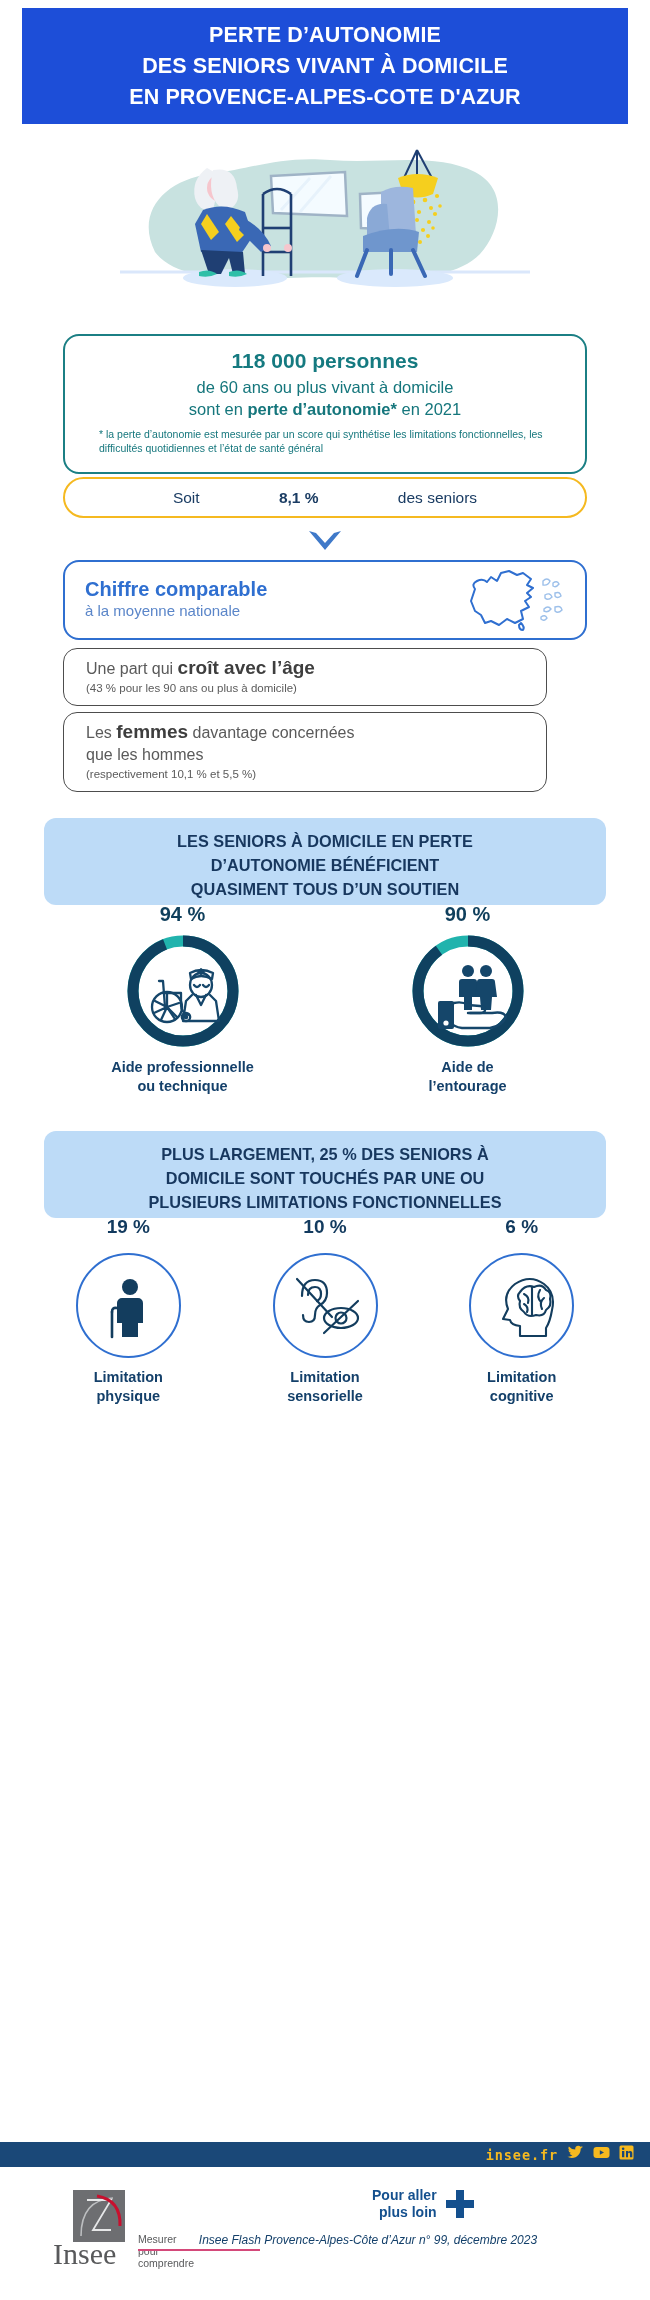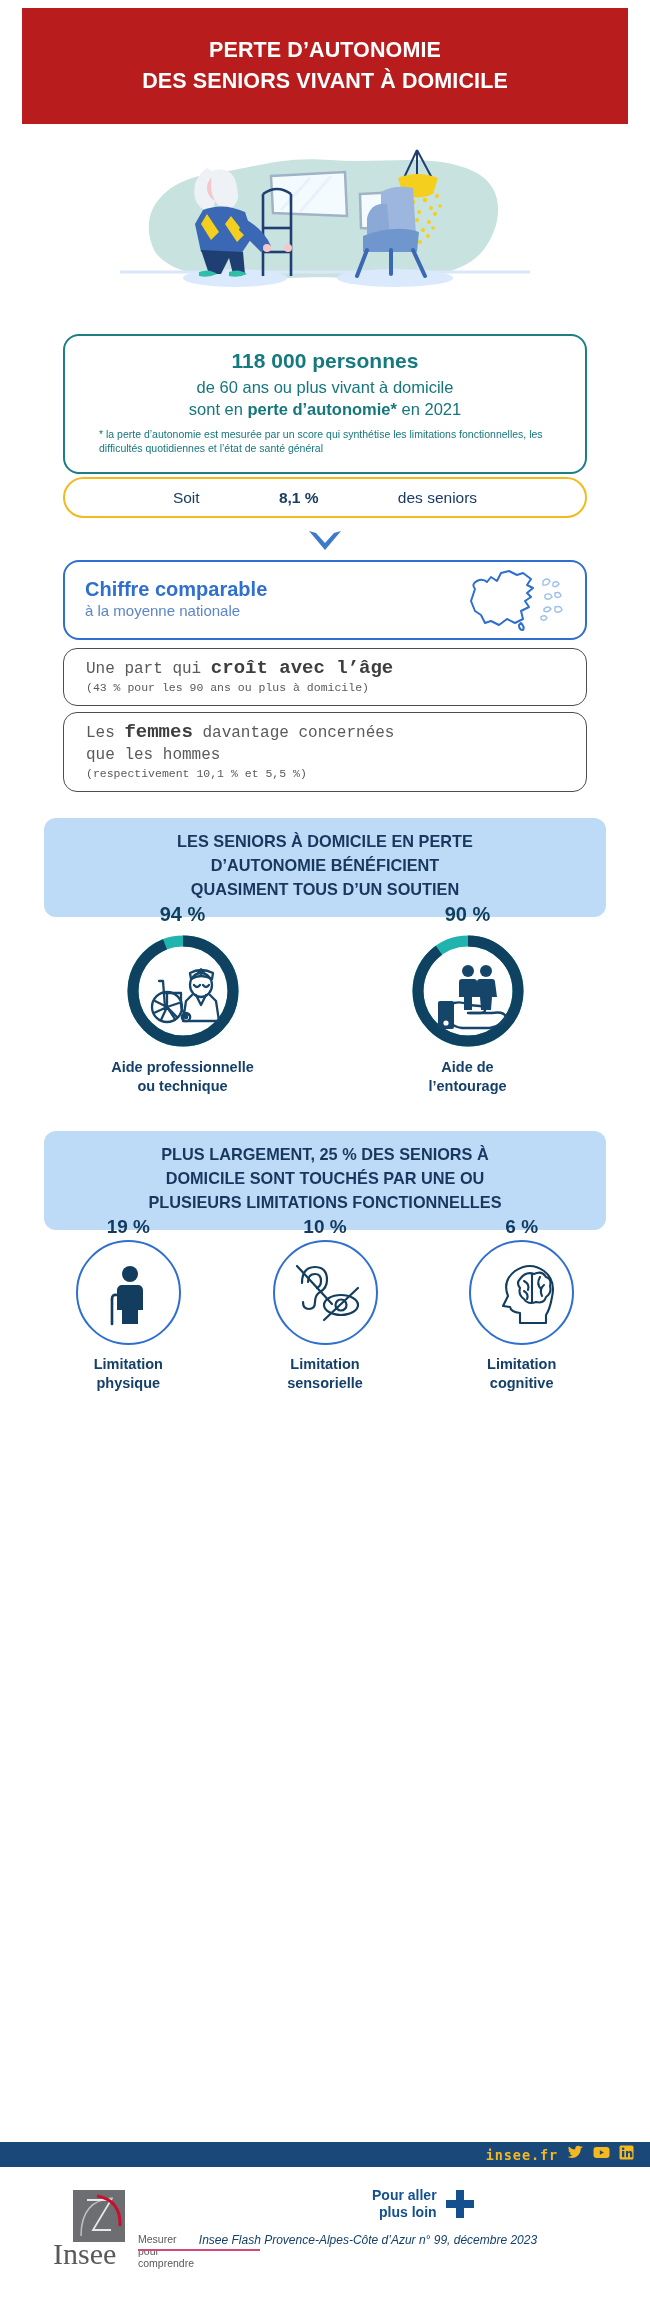--- a/index.html
+++ b/index.html
@@ -17,21 +17,21 @@
     background: #ffffff;
   }
 
   
   .header {
     position: absolute;
     left: 22px;
     top: 8px;
     width: 606px;
     height: 116px;
-    background: #b91c1c;
+    background: #1d4ed8;
     display: flex;
     flex-direction: column;
     align-items: center;
     justify-content: center;
     padding: 17px 10px;
   }
   .header-line {
     color: #ffffff;
     font-weight: bold;
     font-size: 21.5px;
@@ -137,42 +137,41 @@
     color: #5b86c9;
     line-height: 21px;
   }
   .france-map { width: 118px; height: 66px; flex: 0 0 auto; }
 
   
   .box-grey {
     position: absolute;
     left: 63px;
     top: 648px;
-    width: 524px;
+    width: 484px;
     height: 58px;
     border: 1.5px solid #4d4d4d;
     border-radius: 14px;
     padding: 8px 22px;
     color: #555555;
-    font-family: Liberation Mono, monospace;
   }
   .box-grey.b2 { top: 712px; height: 80px; }
   .box-grey .l1 { font-size: 16px; line-height: 22px; color: #5a5a5a; }
   .box-grey .l1 b { font-weight: bold; font-size: 19px; color: #3e3e3e; }
   .box-grey .l2 { font-size: 11.5px; line-height: 16px; color: #5a5a5a; }
 
   
   .banner {
     position: absolute;
     left: 44px;
     top: 818px;
     width: 562px;
     background: #bddbf7;
     border-radius: 12px;
-    padding: 11px 16px 16px 16px;
+    padding: 11px 16px 4px 16px;
     text-align: center;
   }
   .banner div {
     color: #17375e;
     font-weight: bold;
     font-size: 16.3px;
     line-height: 24px;
     white-space: nowrap;
   }
   .banner.b2 { top: 1131px; }
@@ -220,21 +219,21 @@
   .lim-col {
     flex: 1;
     display: flex;
     flex-direction: column;
     align-items: center;
   }
   .lim-pct {
     font-size: 19px;
     font-weight: bold;
     color: #123a5e;
-    margin-bottom: 2px;
+    margin-bottom: 15px;
   }
   .lim-circle {
     width: 105px;
     height: 105px;
     border-radius: 50%;
     border: 2px solid #2f6fd0;
     display: flex;
     align-items: center;
     justify-content: center;
   }
@@ -316,20 +315,21 @@
   }
 </style>
 </head>
 <body>
 
 <div class="page">
 
   <div class="header">
     <div class="header-line">PERTE D’AUTONOMIE</div>
     <div class="header-line">DES SENIORS VIVANT À DOMICILE</div>
+    <div class="header-line">EN PROVENCE-ALPES-COTE D'AZUR</div>
   </div>
 
   <div class="illus">
     <svg viewBox="0 0 460 190" width="460" height="190">
       <path d="M60 120 C40 80 70 48 115 42 C160 36 185 24 235 28 C290 32 340 20 380 40 C415 58 405 100 385 122 C360 148 300 150 245 146 C190 142 90 160 60 120 Z" fill="#c8e2e0"></path>
 
       <path d="M25 140 L435 140" stroke="#dae7fb" stroke-width="3"></path>
 
       <g stroke="#9fb3c6" stroke-width="2.5" fill="#f4fbff">
         <path d="M176 44 L250 40 L252 84 L178 81 Z"></path>

